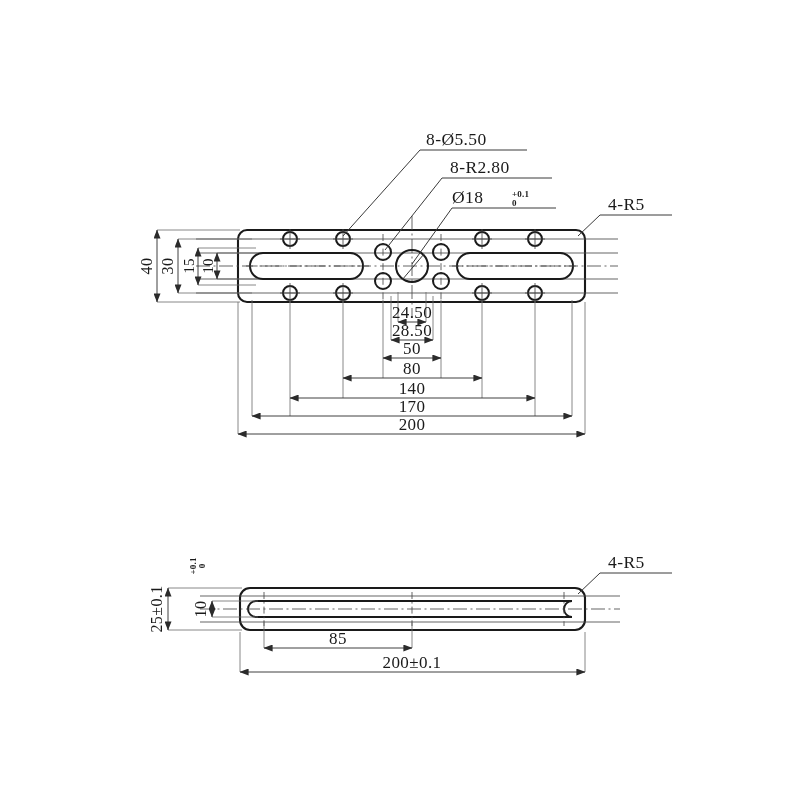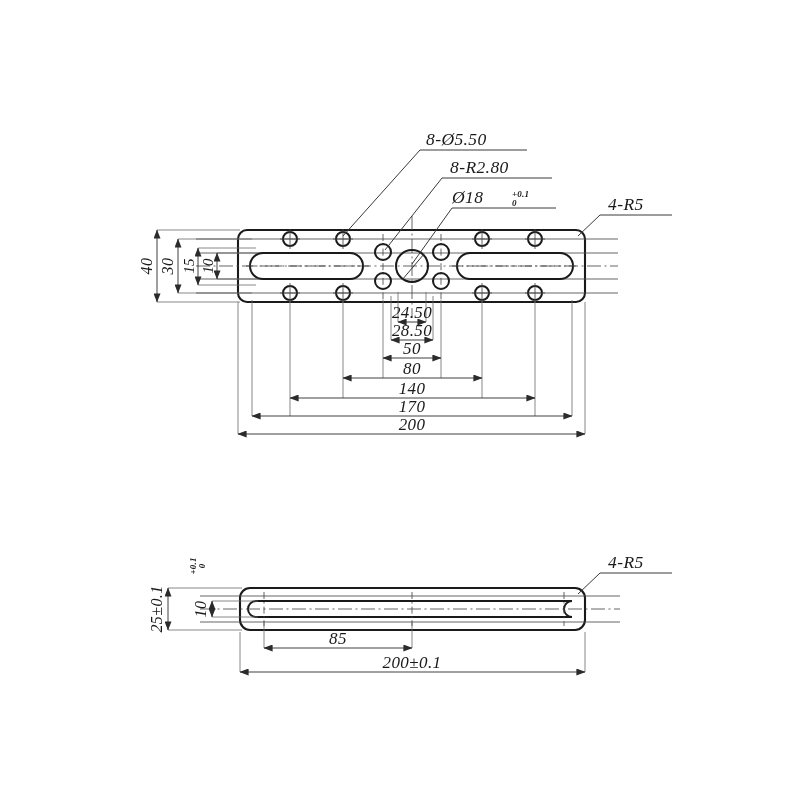--- a/index.html
+++ b/index.html
@@ -10,21 +10,20 @@
   body {
     width: 800px;
     height: 800px;
     font-family: "Liberation Serif", serif;
     overflow: hidden;
   }
   #drawing-root {
     position: relative;
     width: 800px;
     height: 800px;
-    font-style: italic;
   }
   svg#cad {
     display: block;
     width: 800px;
     height: 800px;
     background: #ffffff;
   }
   .outline {
     fill: none;
     stroke: #1a1a1a;

